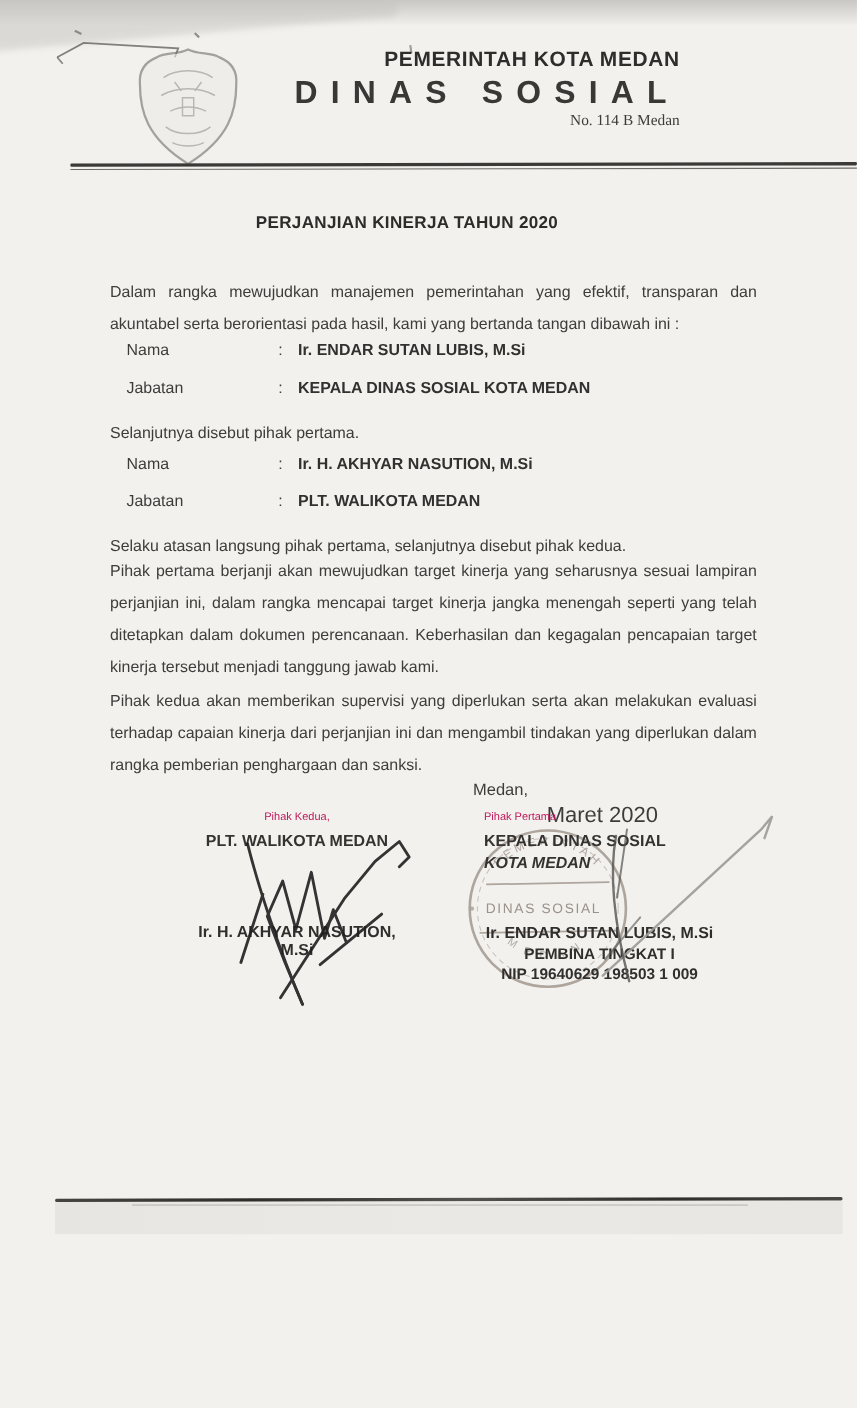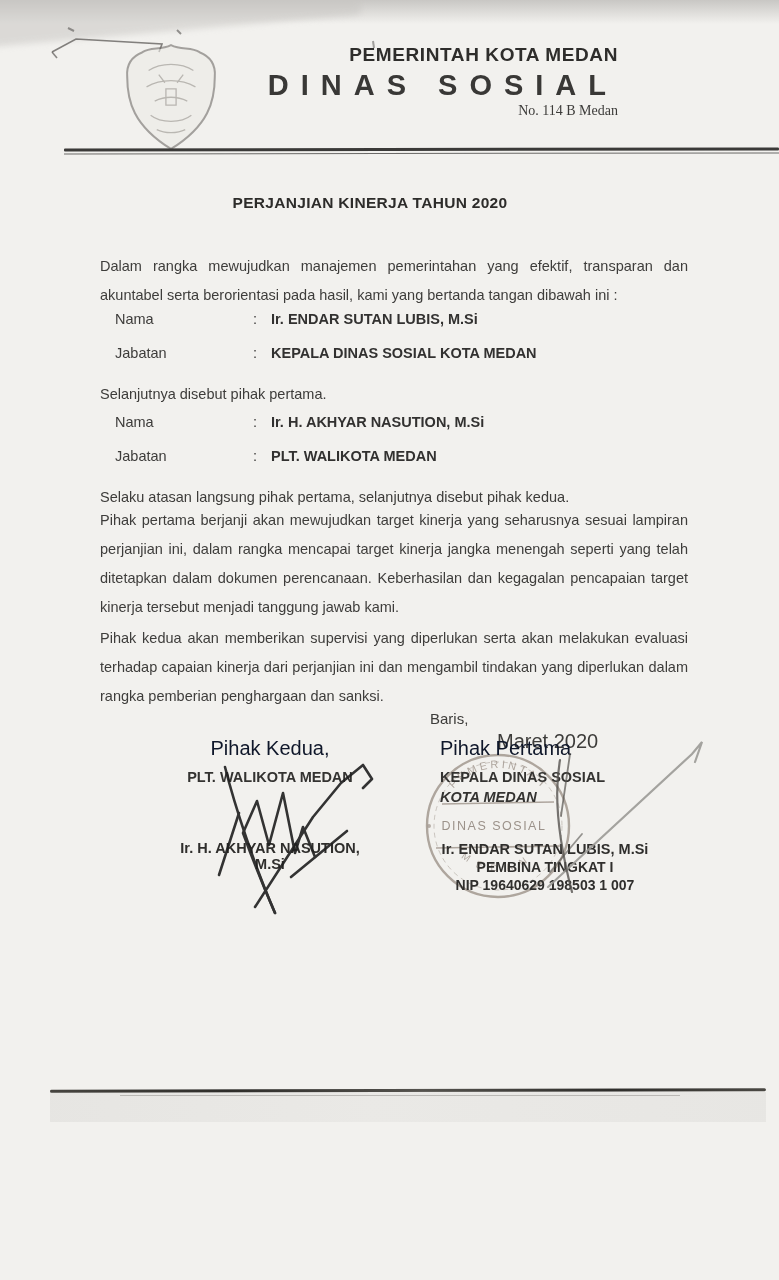--- a/index.html
+++ b/index.html
@@ -45,21 +45,21 @@
   .party-row{display:flex;height:34px;align-items:flex-start;}
   .party-label{width:138px;margin-left:15px;}
   .party-colon{width:18px;}
   .party-value{font-weight:700;color:#323130;}
   .party-note{height:34px;line-height:30px;}
   .dateline-place{top:710px;left:430px;font-size:15px;}
   .dateline-date{top:730px;left:497px;font-size:20px;}
   
   .sig-left{top:737px;left:175px;width:190px;text-align:center;z-index:4;}
   .sig-right{top:737px;left:440px;width:220px;z-index:4;}
-  .sig-caption{font-size:20px;color:#0f172a;}
+  .sig-caption{font-size:10px;color:#be185d;}
   .sig-pos{font-size:14.5px;font-weight:700;color:#343331;margin-top:7px;line-height:20px;}
   .sig-name-left{top:840px;left:165px;width:210px;text-align:center;
     font-size:14.5px;font-weight:700;color:#2f2e2c;z-index:5;}
   .sig-name-block{top:841px;left:430px;width:230px;text-align:center;z-index:5;}
   .sig-name{font-size:14.5px;font-weight:700;color:#2f2e2c;}
   .sig-rank{font-size:14px;font-weight:700;color:#302f2d;margin-top:2px;}
   .sig-nip{font-size:14px;font-weight:700;color:#302f2d;margin-top:2px;}
   .stamp-svg{top:750px;left:422px;z-index:2;opacity:.85;}
   .scribble-left{top:755px;left:195px;z-index:6;}
   .scribble-right{top:732px;left:430px;z-index:6;}
@@ -129,21 +129,21 @@
     <span class="party-label">Jabatan</span>
     <span class="party-colon">:</span>
     <span class="party-value">PLT. WALIKOTA MEDAN</span>
   </div>
   <div class="party-note">Selaku atasan langsung pihak pertama, selanjutnya disebut pihak kedua.</div>
 </div>
 
 <div class="abs para" id="para2">Pihak pertama berjanji akan mewujudkan target kinerja yang seharusnya sesuai lampiran perjanjian ini, dalam rangka mencapai target kinerja jangka menengah seperti yang telah ditetapkan dalam dokumen perencanaan. Keberhasilan dan kegagalan pencapaian target kinerja tersebut menjadi tanggung jawab kami.</div>
 <div class="abs para" id="para3">Pihak kedua akan memberikan supervisi yang diperlukan serta akan melakukan evaluasi terhadap capaian kinerja dari perjanjian ini dan mengambil tindakan yang diperlukan dalam rangka pemberian penghargaan dan sanksi.</div>
 
-<span class="abs dateline-place">Baris,</span>
+<span class="abs dateline-place">Medan,</span>
 <span class="abs dateline-date">Maret 2020</span>
 
 <div class="abs sig-left">
   <div class="sig-caption">Pihak Kedua,</div>
   <div class="sig-pos">PLT. WALIKOTA MEDAN</div>
 </div>
 <div class="abs sig-name-left">Ir. H. AKHYAR NASUTION, M.Si</div>
 
 <svg class="abs scribble-left" width="220" height="165" viewBox="0 0 220 165">
   <g fill="none" stroke="#1f1f1f" stroke-width="2.6" stroke-linecap="round" stroke-linejoin="round" opacity="0.9">
@@ -187,18 +187,18 @@
     <path d="M118,155 L262,22 L272,10 L265,30" stroke="#9b9a96" stroke-width="2.2" opacity="0.9"></path>
     <path d="M130,28 C122,72 132,122 142,160" stroke="#55534f" stroke-width="2.2" opacity="0.8"></path>
     <path d="M140,22 L131,84" stroke="#55534f" stroke-width="1.8" opacity="0.7"></path>
     <path d="M120,140 L152,102" stroke="#55534f" stroke-width="1.8" opacity="0.6"></path>
   </g>
 </svg>
 
 <div class="abs sig-name-block">
   <div class="sig-name">Ir. ENDAR SUTAN LUBIS, M.Si</div>
   <div class="sig-rank">PEMBINA TINGKAT I</div>
-  <div class="sig-nip">NIP 19640629 198503 1 007</div>
+  <div class="sig-nip">NIP 19640629 198503 1 009</div>
 </div>
 
 <div class="abs bottom-band"></div>
 <div class="abs bottom-line"></div>
 <div class="abs bottom-line-echo"></div>
 
 </body></html>

